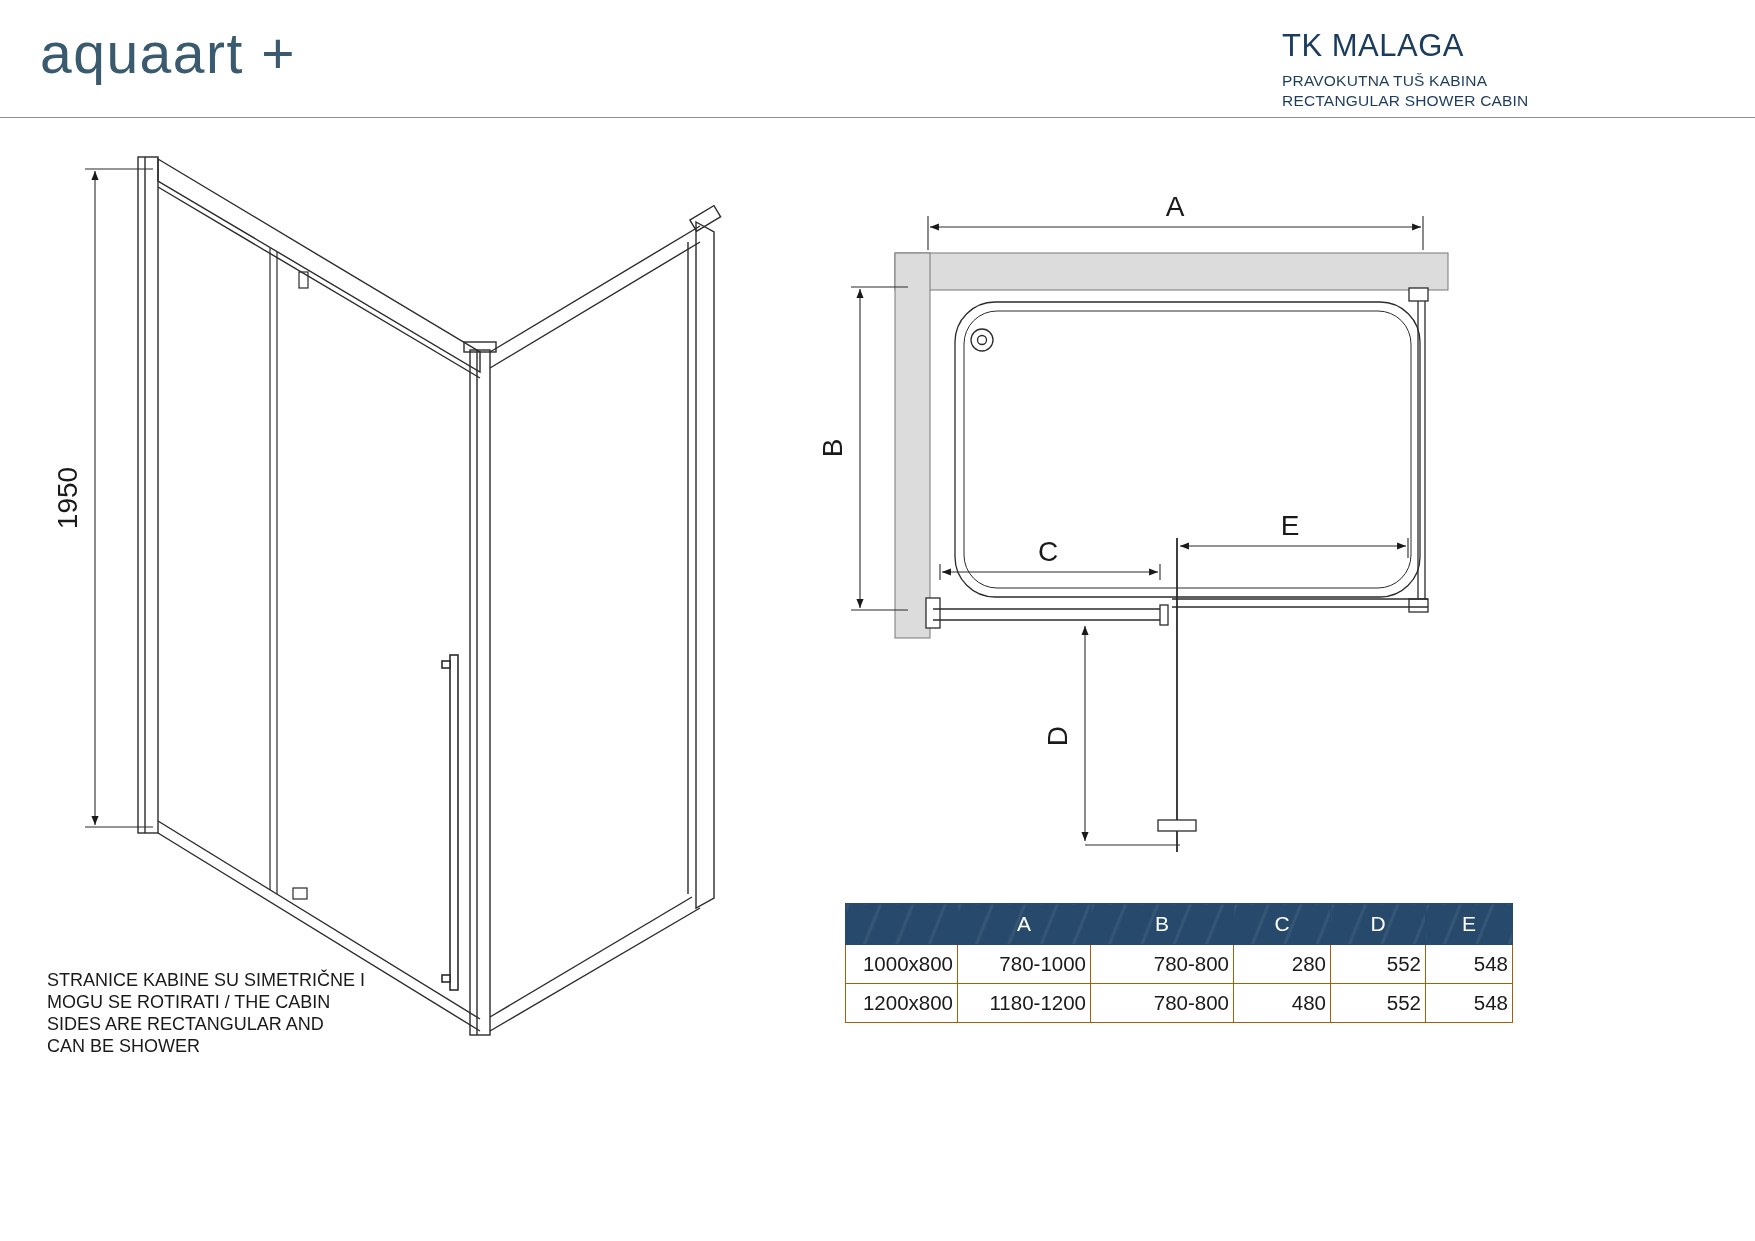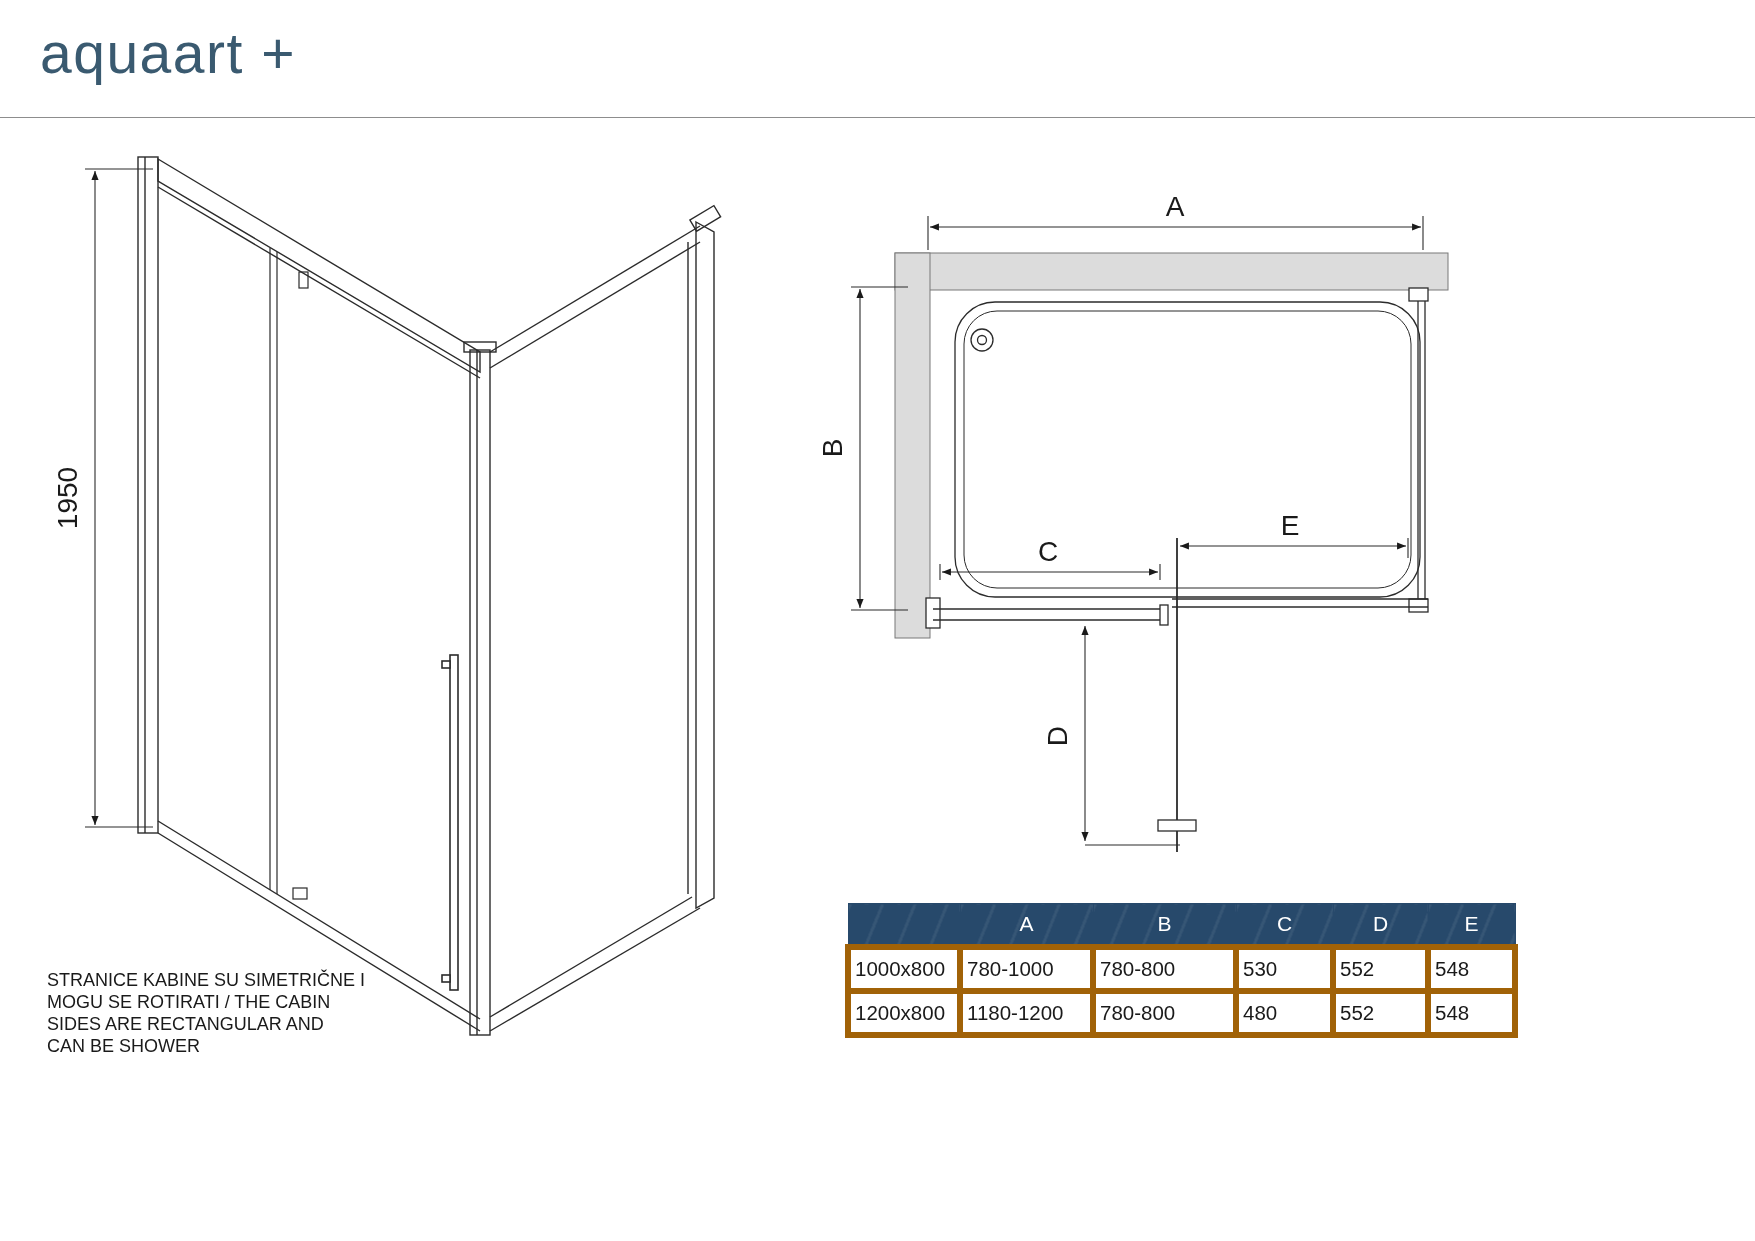--- a/index.html
+++ b/index.html
@@ -33,30 +33,35 @@
     border-collapse:collapse; table-layout:fixed;
     font-family:"Liberation Sans", sans-serif;
   }
   .dims-table th {
     background-color:#27496b;
     background-image:repeating-linear-gradient(112deg, rgba(255,255,255,0.07) 0 3px, rgba(255,255,255,0) 3px 30px);
     color:#fff; font-weight:400; font-size:21px; height:38px;
     border:1px solid #27496b; text-align:center;
   }
   .dims-table td {
-    border:6px solid #a16207; font-size:20.5px; color:#1a1a1a;
-    text-align:left; height:38px; background:#fff; padding:0 4px;
+    border:1px solid #a16207; font-size:20.5px; color:#1a1a1a;
+    text-align:right; height:38px; background:#fff; padding:0 4px;
   }
 </style>
 </head>
 <body>
 
 <div class="page">
 
   <div class="logo">aquaart +</div>
+  <div class="title-block">
+    <div class="product-code">TK MALAGA</div>
+    <div class="subtitle">PRAVOKUTNA TUŠ KABINA</div>
+    <div class="subtitle">RECTANGULAR SHOWER CABIN</div>
+  </div>
   <div class="rule"></div>
 
   <svg class="front-view" width="710" height="930" viewBox="0 0 710 930">
     <defs>
       <marker id="ar1" viewBox="0 0 10 10" refX="9" refY="5" markerWidth="9" markerHeight="9" orient="auto-start-reverse">
         <path d="M0,1.4 L9,5 L0,8.6 z" fill="#1a1a1a"></path>
       </marker>
     </defs>
     <g stroke="#2b2b2b" fill="none" stroke-width="1.4">
 
@@ -216,21 +221,21 @@
         <th>C</th>
         <th>D</th>
         <th>E</th>
       </tr>
     </thead>
     <tbody>
       <tr>
         <td>1000x800</td>
         <td>780-1000</td>
         <td>780-800</td>
-        <td>530</td>
+        <td>280</td>
         <td>552</td>
         <td>548</td>
       </tr>
       <tr>
         <td>1200x800</td>
         <td>1180-1200</td>
         <td>780-800</td>
         <td>480</td>
         <td>552</td>
         <td>548</td>

